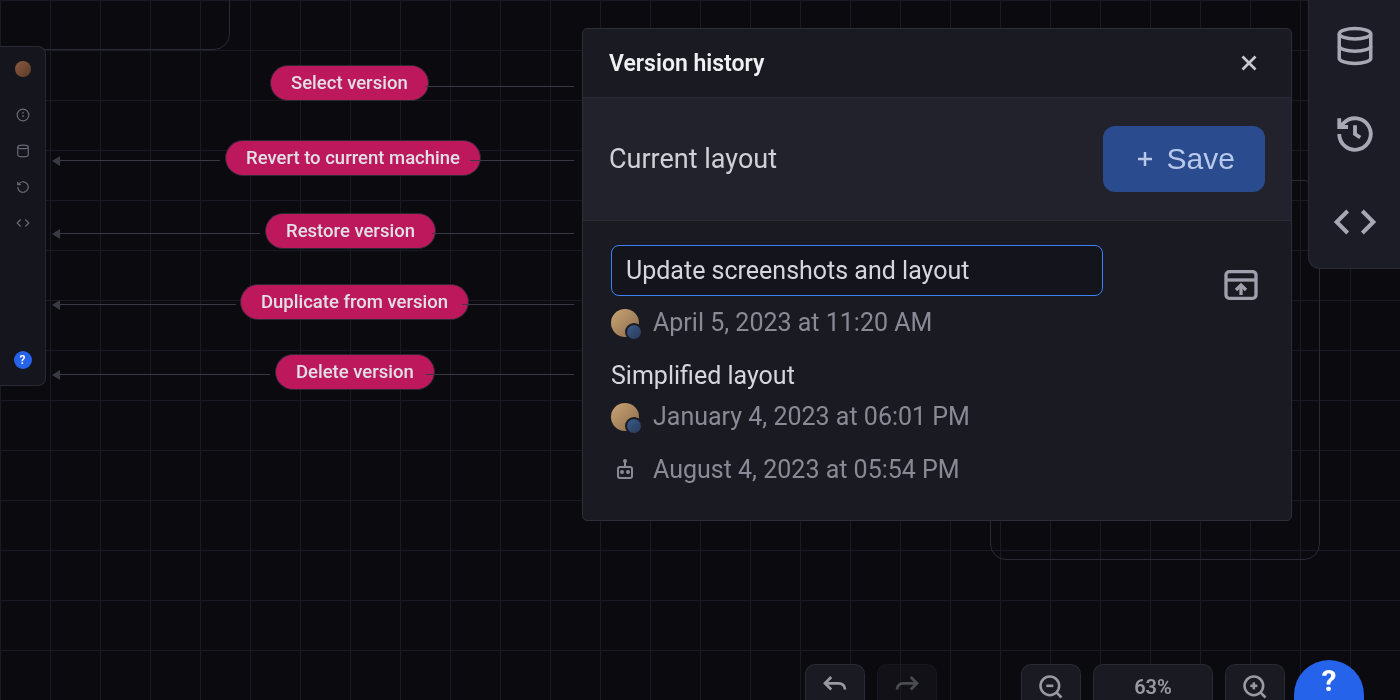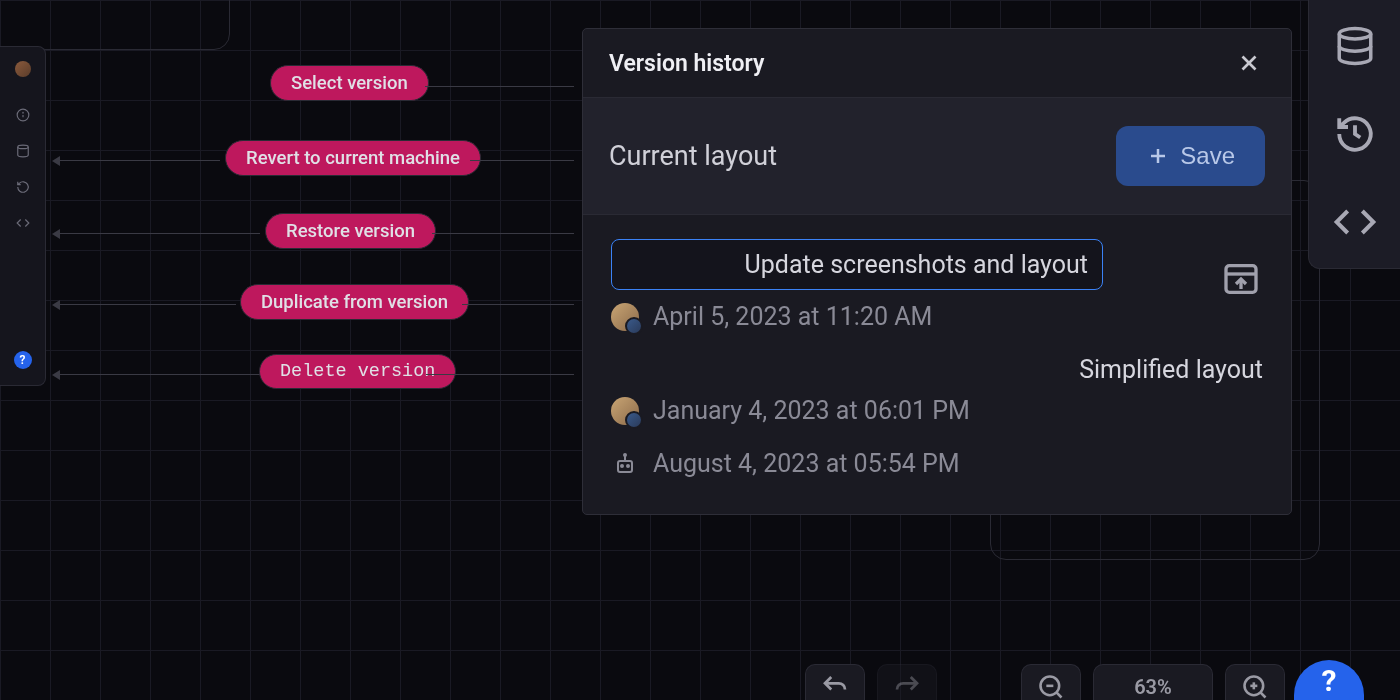--- a/index.html
+++ b/index.html
@@ -187,38 +187,38 @@
     .current-label {
       font-size: 27px;
       color: #d0d0d8;
     }
     .save-btn {
       background: #2a4b8d;
       color: #b8c8e8;
       border: none;
       border-radius: 12px;
       padding: 16px 30px;
-      font-size: 24px;
+      font-size: 30px;
       font-weight: 500;
       display: flex;
       align-items: center;
       gap: 10px;
       cursor: pointer;
     }
     .save-btn svg { width: 24px; height: 24px; }
     .version-list {
       padding: 12px 18px 24px 18px;
     }
     .version-item {
       padding: 12px 10px;
       display: flex;
       align-items: flex-start;
       justify-content: space-between;
     }
-    .version-content { flex: 1; text-align: right; }
+    .version-content { flex: 1; }
     .version-name {
       font-size: 25px;
       color: #d6d6de;
       margin-bottom: 12px;
     }
     .version-name-editing {
       border: 1.5px solid #3b82f6;
       border-radius: 8px;
       padding: 10px 14px;
       background: #14141c;
@@ -356,21 +356,21 @@
 
 <div class="pill" style="left:225px; top:140px;"><span>Revert to current machine</span></div>
 <div class="pill-connector" style="left:470px; top:160px; width:104px;"></div>
 
 <div class="pill" style="left:265px; top:213px;"><span>Restore version</span></div>
 <div class="pill-connector" style="left:432px; top:233px; width:142px;"></div>
 
 <div class="pill" style="left:240px; top:284px;"><span>Duplicate from version</span></div>
 <div class="pill-connector" style="left:462px; top:304px; width:112px;"></div>
 
-<div class="pill" style="left:259px; top:354px;font-family:Liberation Mono, monospace;"><span>Delete version</span></div>
+<div class="pill" style="left:275px; top:354px;"><span>Delete version</span></div>
 <div class="pill-connector" style="left:426px; top:374px; width:148px;"></div>
 
 <div class="right-toolbar">
   <div class="right-icon">
     <svg width="42" height="42" viewBox="0 0 24 24" fill="none" stroke="currentColor" stroke-width="2">
         <ellipse cx="12" cy="5" rx="9" ry="3"></ellipse>
         <path d="M3 5v14c0 1.66 4 3 9 3s9-1.34 9-3V5"></path>
         <path d="M3 12c0 1.66 4 3 9 3s9-1.34 9-3"></path>
       </svg>
   </div>

